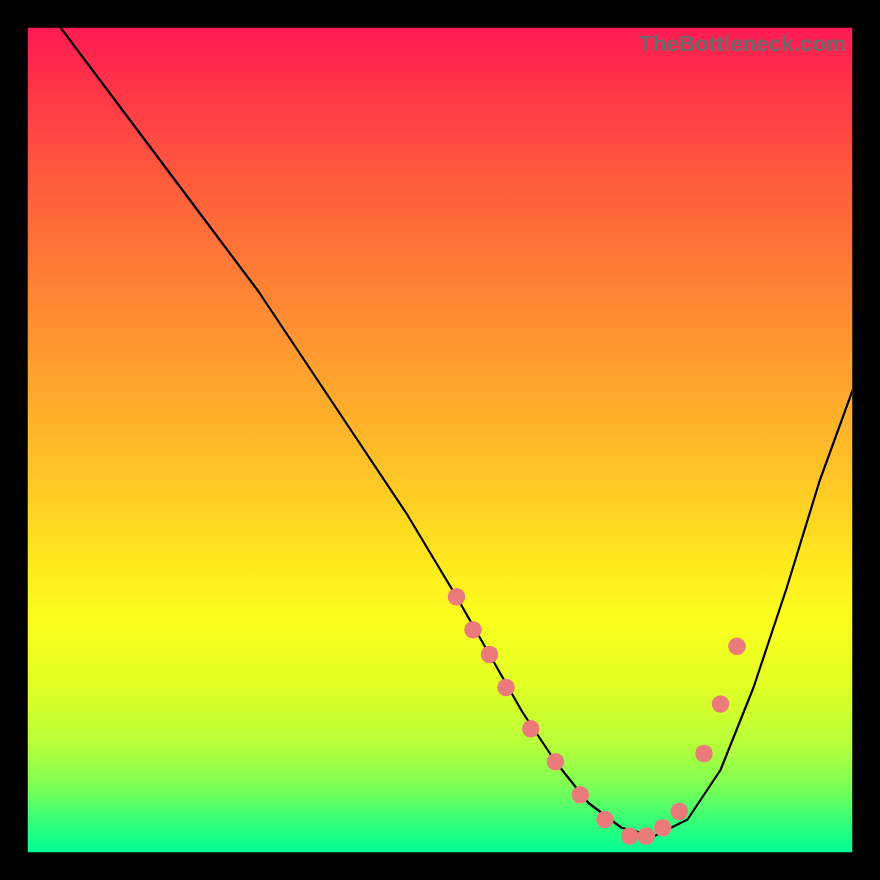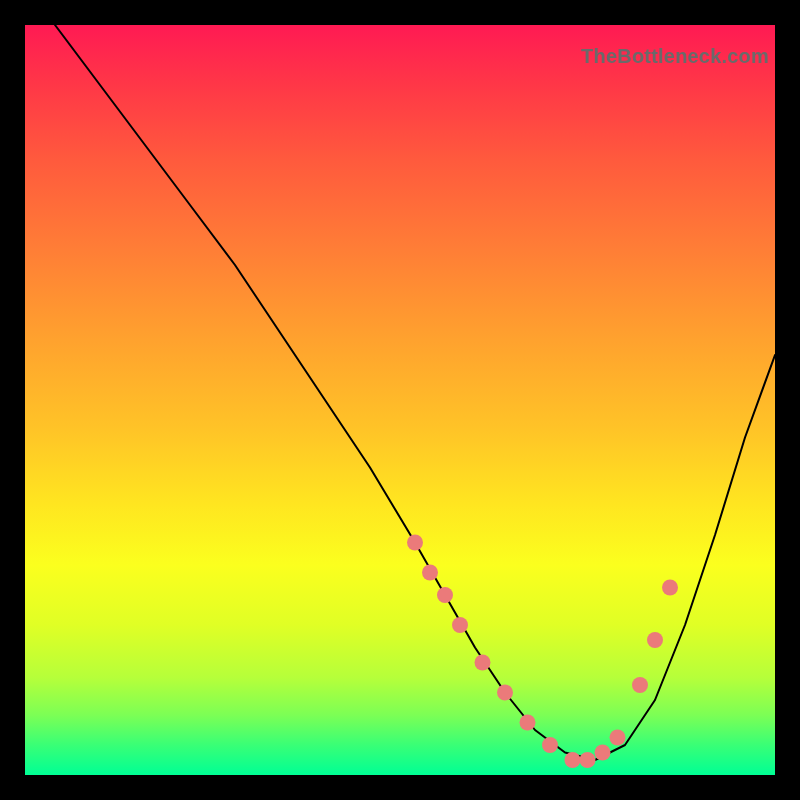--- a/index.html
+++ b/index.html
@@ -41,21 +41,21 @@
       #fbff1e 72%,
       #e0ff25 80%,
       #b6ff3a 87%,
       #7cff55 92%,
       #39ff76 96%,
       #00ff95 100%
     );
   }
   .watermark {
     position: absolute;
-    top: 20px;
+    top: 4px;
     right: 6px;
     font-size: 20px;
     font-weight: 600;
     color: #6a6a6a;
     letter-spacing: 0.2px;
     user-select: none;
   }
   svg.curve {
     position: absolute;
     inset: 0;

